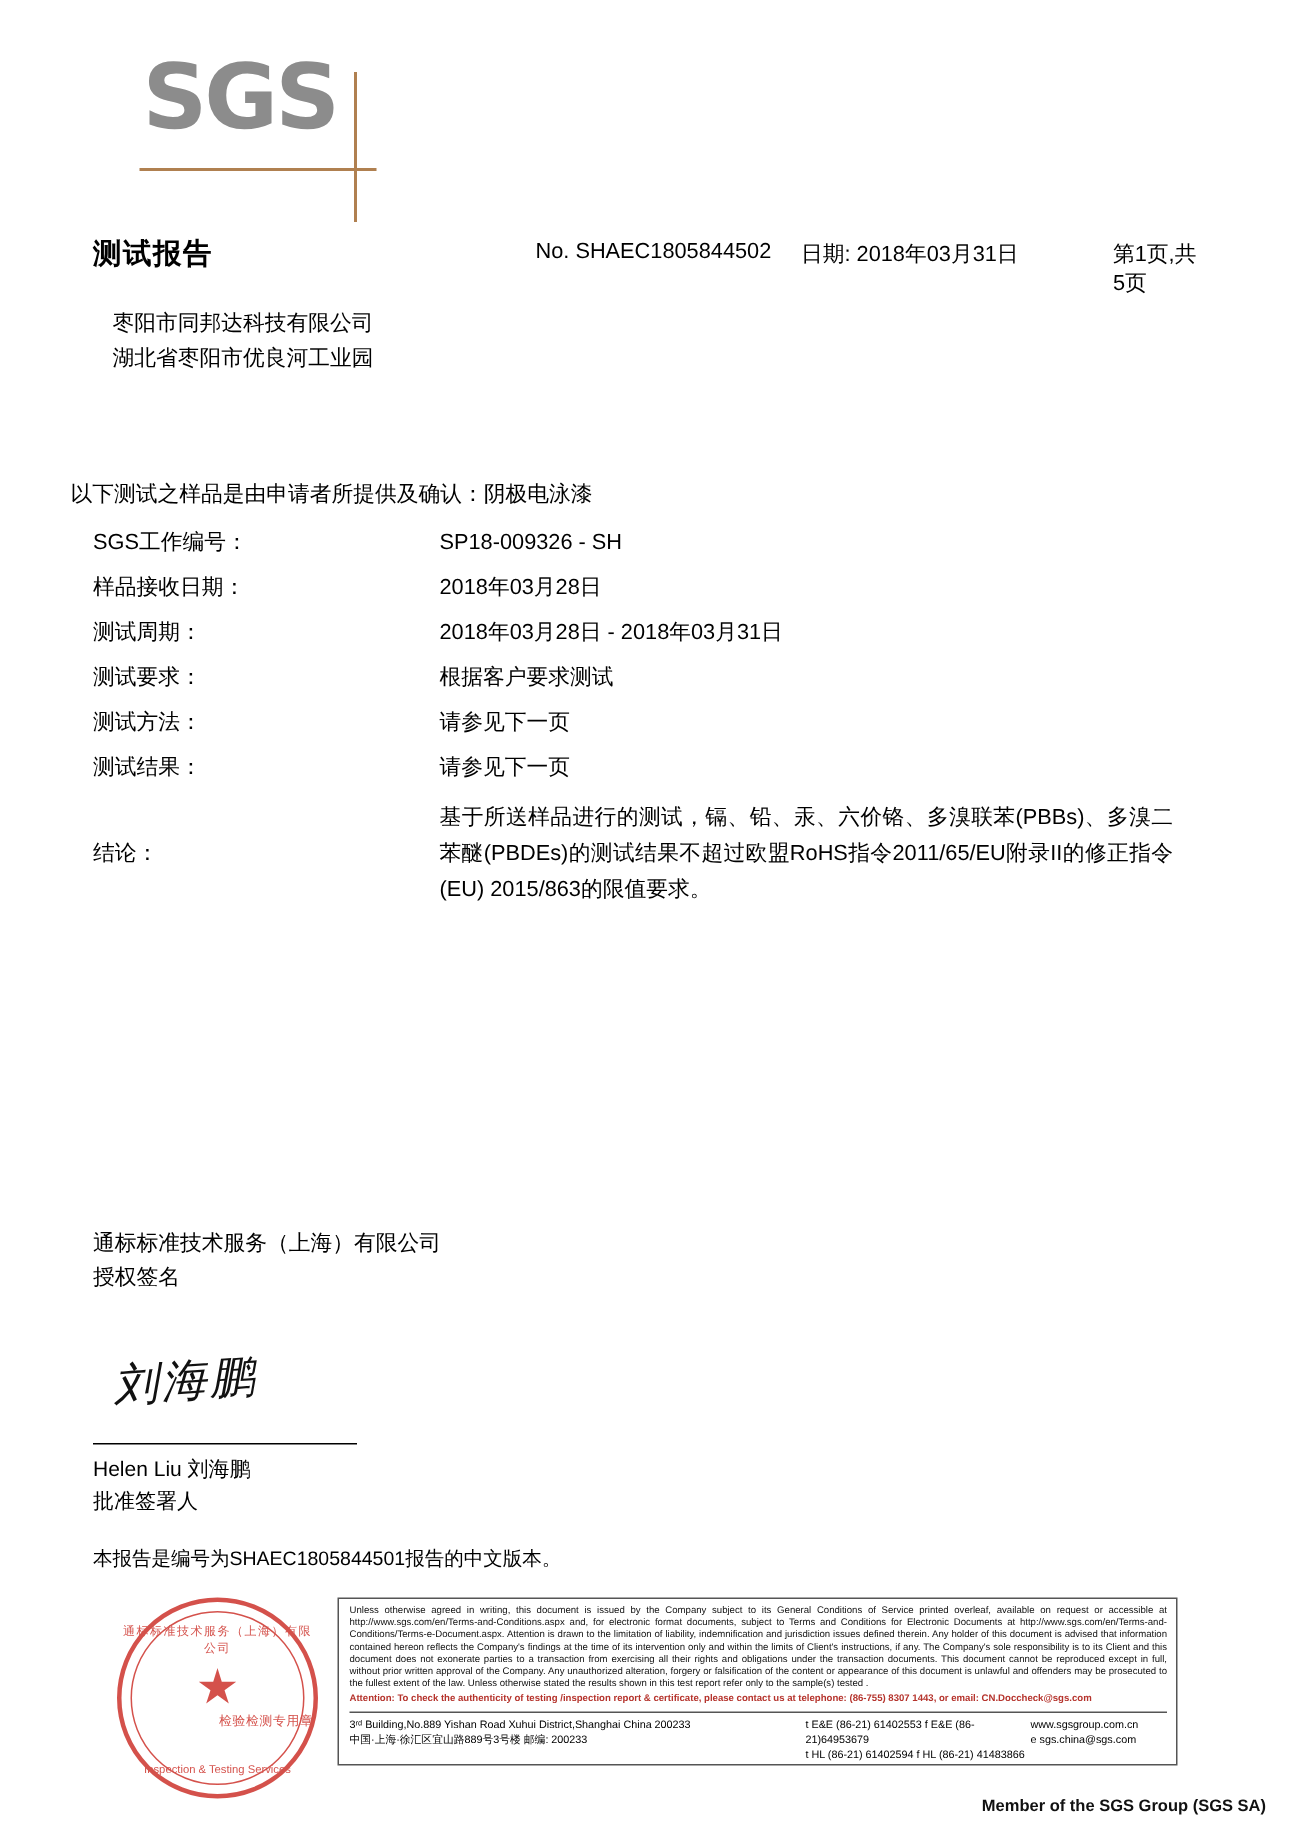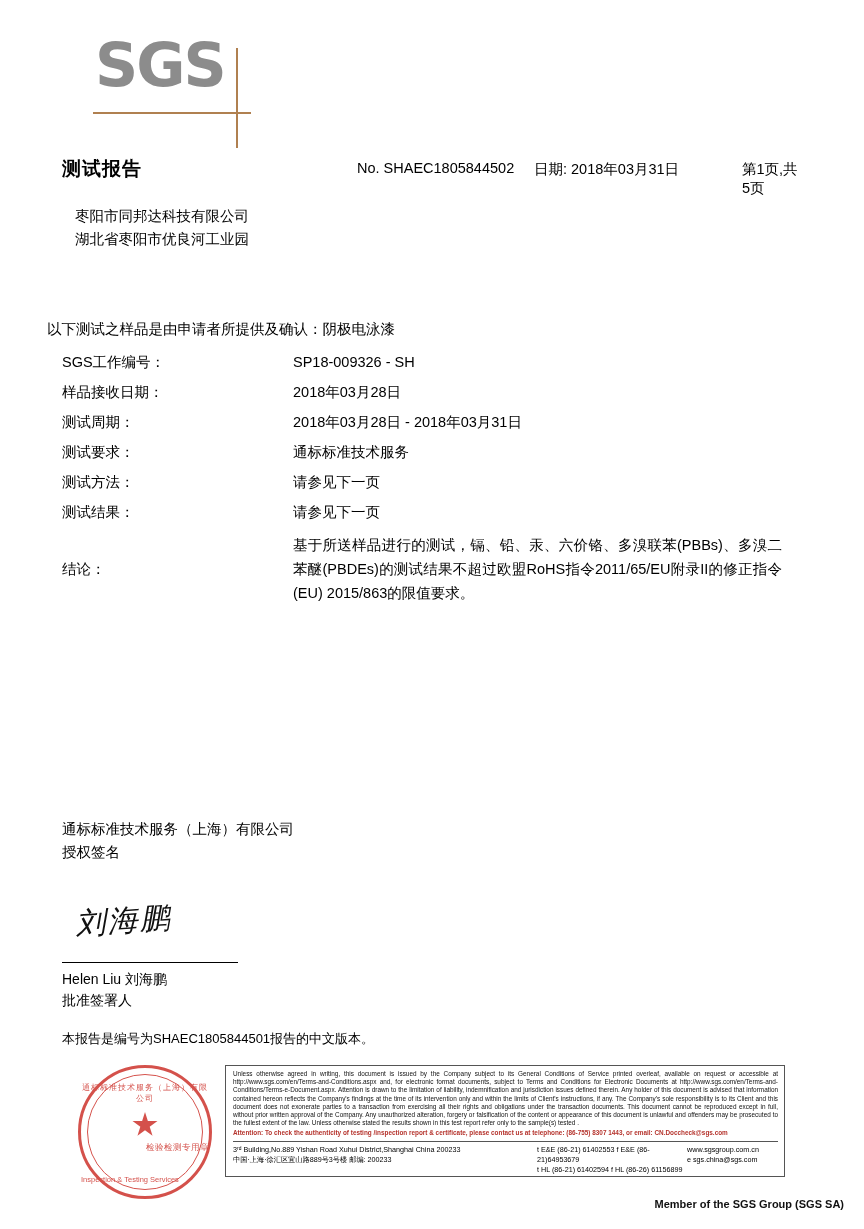--- a/index.html
+++ b/index.html
@@ -235,20 +235,21 @@
     text-align: center;
     font-size: 8px;
     color: #cf3a33;
     letter-spacing: 1px;
   }
   .stamp-bottom {
     position: absolute;
     left: 0;
     bottom: 12px;
     width: 100%;
+    text-align: center;
     font-size: 7.5px;
     color: #cf3a33;
   }
 
   
   .footer-box {
     position: absolute;
     left: 225px;
     top: 1065px;
     width: 560px;
@@ -334,21 +335,21 @@
   <div class="field-row">
     <div class="field-label">样品接收日期：</div>
     <div class="field-value">2018年03月28日</div>
   </div>
   <div class="field-row">
     <div class="field-label">测试周期：</div>
     <div class="field-value">2018年03月28日 - 2018年03月31日</div>
   </div>
   <div class="field-row">
     <div class="field-label">测试要求：</div>
-    <div class="field-value">通标标准技术服务</div>
+    <div class="field-value">根据客户要求测试</div>
   </div>
   <div class="field-row">
     <div class="field-label">测试方法：</div>
     <div class="field-value">请参见下一页</div>
   </div>
   <div class="field-row">
     <div class="field-label">测试结果：</div>
     <div class="field-value">请参见下一页</div>
   </div>
   <div class="field-row conclusion-row">
@@ -383,21 +384,21 @@
   <div class="footer-legal">Unless otherwise agreed in writing, this document is issued by the Company subject to its General Conditions of Service printed overleaf, available on request or accessible at http://www.sgs.com/en/Terms-and-Conditions.aspx and, for electronic format documents, subject to Terms and Conditions for Electronic Documents at http://www.sgs.com/en/Terms-and-Conditions/Terms-e-Document.aspx. Attention is drawn to the limitation of liability, indemnification and jurisdiction issues defined therein. Any holder of this document is advised that information contained hereon reflects the Company's findings at the time of its intervention only and within the limits of Client's instructions, if any. The Company's sole responsibility is to its Client and this document does not exonerate parties to a transaction from exercising all their rights and obligations under the transaction documents. This document cannot be reproduced except in full, without prior written approval of the Company. Any unauthorized alteration, forgery or falsification of the content or appearance of this document is unlawful and offenders may be prosecuted to the fullest extent of the law. Unless otherwise stated the results shown in this test report refer only to the sample(s) tested .</div>
   <div class="footer-attention">Attention: To check the authenticity of testing /inspection report &amp; certificate, please contact us at telephone: (86-755) 8307 1443, or email: CN.Doccheck@sgs.com</div>
   <div class="footer-divider"></div>
   <div class="footer-address">
     <div class="addr-col">
       <div>3ʳᵈ Building,No.889 Yishan Road Xuhui District,Shanghai China    200233</div>
       <div>中国·上海·徐汇区宜山路889号3号楼      邮编: 200233</div>
     </div>
     <div class="contact-col">
       <div>t E&amp;E (86-21) 61402553   f E&amp;E (86-21)64953679</div>
-      <div>t HL (86-21) 61402594    f HL (86-26) 61156899</div>
+      <div>t HL (86-21) 61402594    f HL (86-21) 41483866</div>
     </div>
     <div class="web-col">
       <div>www.sgsgroup.com.cn</div>
       <div>e sgs.china@sgs.com</div>
     </div>
   </div>
 </div>
 
 <div class="footer-member">Member of the SGS Group (SGS SA)</div>
 

